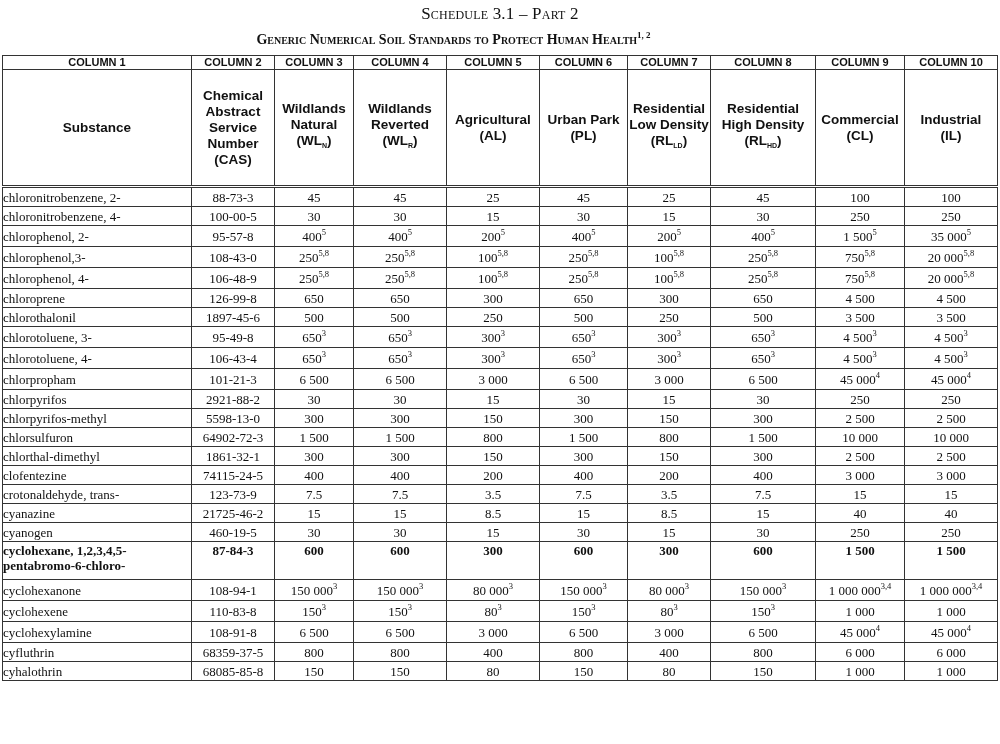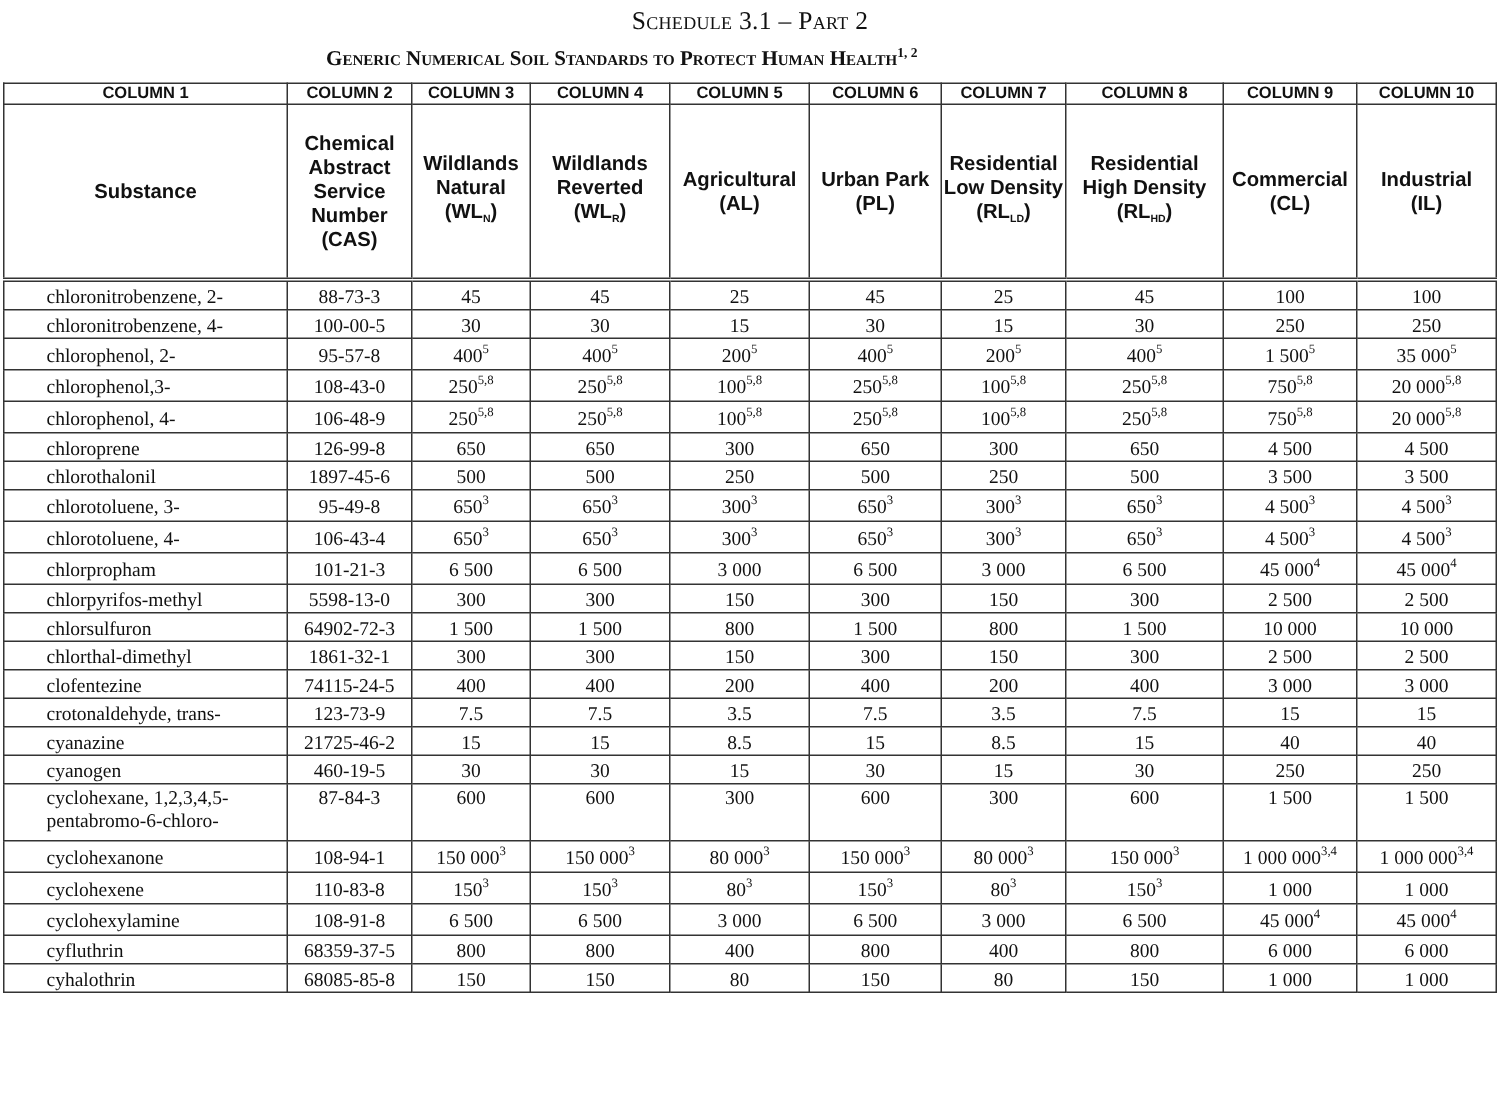--- a/index.html
+++ b/index.html
@@ -3,21 +3,21 @@
 <meta charset="utf-8">
 <style>
   html, body { margin: 0; padding: 0; background: #ffffff; }
   body { width: 1000px; height: 744px; overflow: hidden; position: relative; color: #111; }
   .title {
     position: absolute; left: 0; top: 4px; width: 1000px; text-align: center;
     font-family: "Liberation Serif", serif; font-weight: normal; font-size: 17px; font-variant: small-caps; letter-spacing: 0.2px;
   }
   .subtitle {
     position: absolute; left: 0; top: 30px; width: 829px; text-align: center;
-    font-family: "Liberation Serif", serif; font-weight: bold; font-size: 14px; font-variant: small-caps;
+    font-family: "Liberation Serif", serif; font-weight: bold; font-size: 14px; font-variant: small-caps; padding-left: 39px;
   }
   .subtitle sup { font-size: 9px; }
   table {
     position: absolute; left: 2px; top: 55px; width: 995px;
     border-collapse: collapse; table-layout: fixed;
   }
   td, th { border: 1px solid #333; padding: 0; }
   th.colnum {
     font-family: "Liberation Sans", sans-serif; font-weight: bold; font-size: 11px;
     height: 13px; line-height: 13px; text-align: center;
@@ -25,24 +25,24 @@
   th.colhead {
     font-family: "Liberation Sans", sans-serif; font-weight: bold; font-size: 13.5px;
     height: 115px; line-height: 16px; text-align: center; vertical-align: middle;
     border-bottom: 3px double #333;
   }
   th.colhead .sub { font-size: 7px; vertical-align: -3px; }
   td {
     font-family: "Liberation Serif", serif; font-size: 13px; line-height: 15px;
     height: 18px; text-align: center; vertical-align: middle;
   }
-  td.name { text-align: left; padding-left: 28px; }
+  td.name { text-align: left; padding-left: 0; }
   td sup { font-size: 8.5px; line-height: 0; vertical-align: 6px; }
   tr.tall td { height: 20px; }
-  tr.double td { height: 36px; vertical-align: top; padding-top: 1px; }
+  tr.double td { height: 36px; vertical-align: top; padding-top: 1px; font-weight: bold; }
 </style>
 </head>
 <body>
 
 <div class="title">Schedule 3.1 – Part 2</div>
 <div class="subtitle"><span>Generic Numerical Soil Standards to Protect Human Health</span><sup>1, 2</sup></div>
 
 <table>
   <colgroup>
     <col style="width:189px">
@@ -226,20 +226,32 @@
         <td><span>6 500</span></td>
         <td><span>6 500</span></td>
         <td><span>3 000</span></td>
         <td><span>6 500</span></td>
         <td><span>3 000</span></td>
         <td><span>6 500</span></td>
         <td><span>45 000</span><sup>4</sup></td>
         <td><span>45 000</span><sup>4</sup></td>
       </tr>
       <tr>
+        <td class="name">chlorpyrifos</td>
+        <td>2921-88-2</td>
+        <td><span>30</span></td>
+        <td><span>30</span></td>
+        <td><span>15</span></td>
+        <td><span>30</span></td>
+        <td><span>15</span></td>
+        <td><span>30</span></td>
+        <td><span>250</span></td>
+        <td><span>250</span></td>
+      </tr>
+      <tr>
         <td class="name">chlorpyrifos-methyl</td>
         <td>5598-13-0</td>
         <td><span>300</span></td>
         <td><span>300</span></td>
         <td><span>150</span></td>
         <td><span>300</span></td>
         <td><span>150</span></td>
         <td><span>300</span></td>
         <td><span>2 500</span></td>
         <td><span>2 500</span></td>

